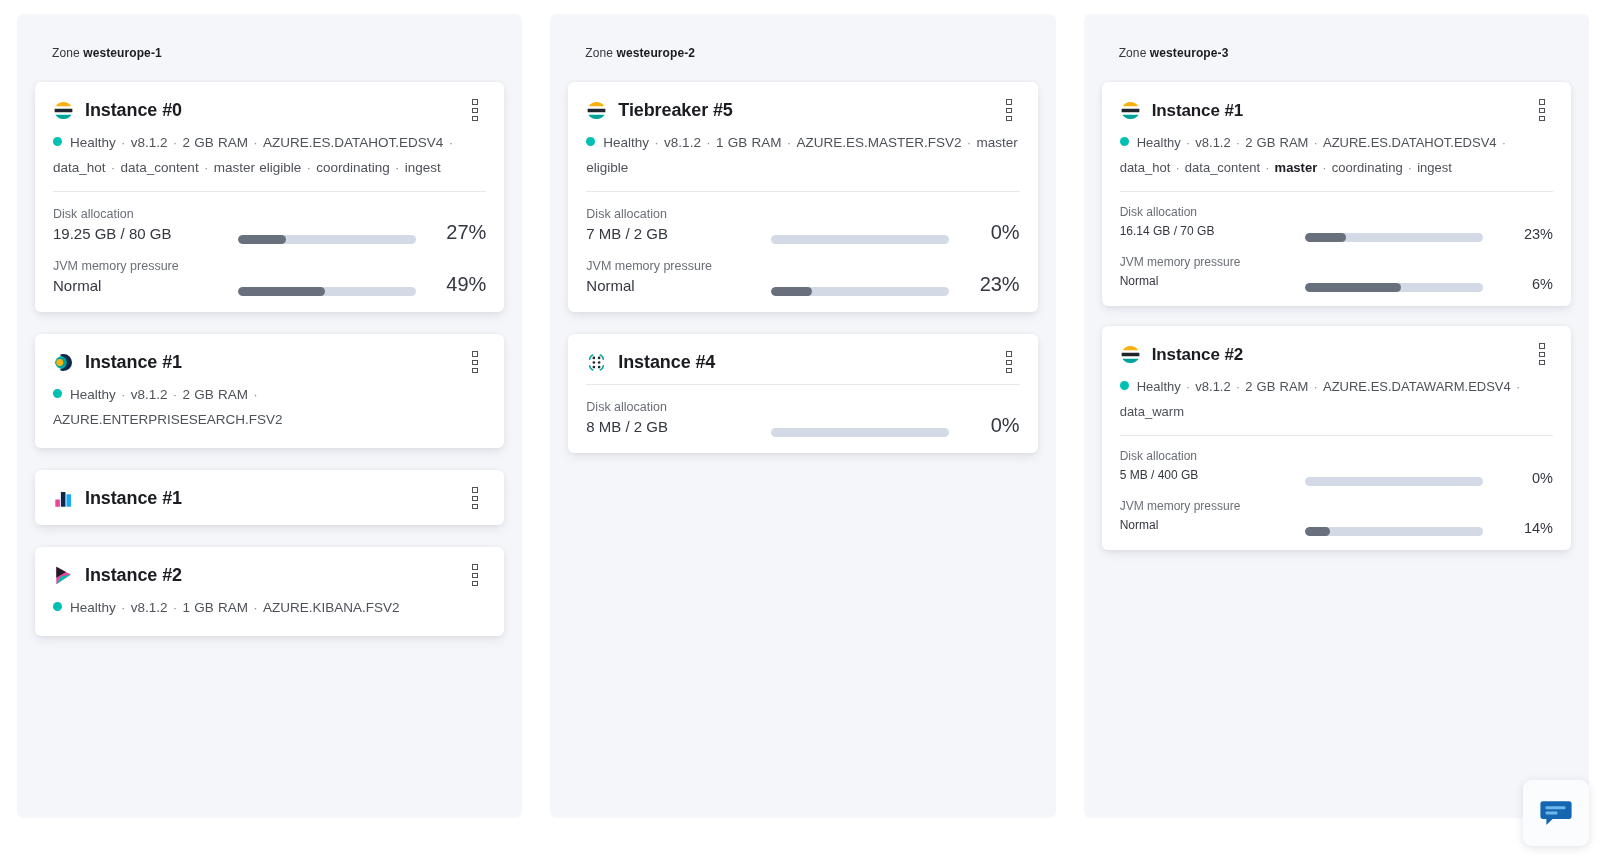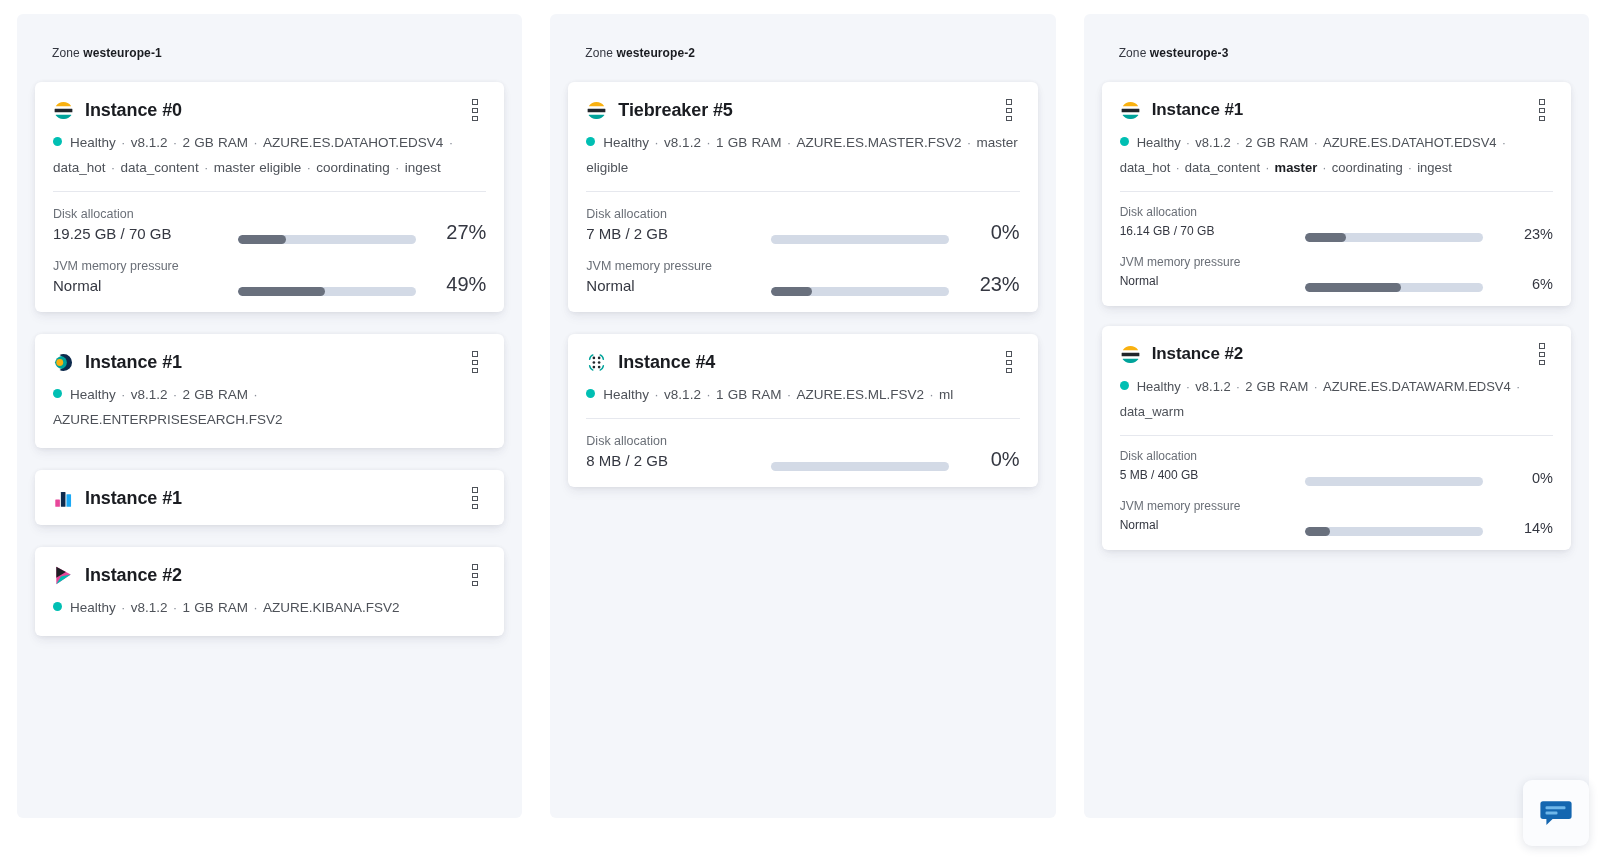--- a/index.html
+++ b/index.html
@@ -52,21 +52,21 @@
                 0 5.7px 12px -1px rgba(66,68,90,.05);
     padding: 17px 18px 16px 18px;
     margin-bottom: 22px;
   }
 
   .card-head {
     display: flex;
     align-items: center;
     justify-content: space-between;
   }
-  .card-head-left { display: flex; align-items: center; gap: 11px; }
+  .card-head-left { display: flex; align-items: flex-end; gap: 11px; }
 
   .inst-title {
     font-size: 18px;
     font-weight: 700;
     color: #1a1c21;
     letter-spacing: -0.1px;
     white-space: nowrap;
   }
 
   
@@ -193,21 +193,21 @@
               <i></i>
               <i></i>
               <i></i>
             </button>
           </div>
           <div class="meta"><span class="dot-status"></span><span>Healthy</span><span class="sep"> · </span><span>v8.1.2</span><span class="sep"> · </span><span>2 GB RAM</span><span class="sep"> · </span><span>AZURE.ES.DATAHOT.EDSV4</span><span class="sep"> · </span><span>data_hot</span><span class="sep"> · </span><span>data_content</span><span class="sep"> · </span><span>master eligible</span><span class="sep"> · </span><span>coordinating</span><span class="sep"> · </span><span>ingest</span></div>
           <hr class="div">
           <div class="stat">
             <div class="stat-labels">
               <div class="stat-cap">Disk allocation</div>
-              <div class="stat-val">19.25 GB / 70 GB</div>
+              <div class="stat-val">19.25 GB / 80 GB</div>
             </div>
             <div class="bar-wrap">
               <div class="bar">
                 <span style="width: 27%;"></span>
               </div>
             </div>
             <div class="pct">27%</div>
           </div>
           <div class="stat">
             <div class="stat-labels">
@@ -337,21 +337,20 @@
                 <circle cx="20" cy="23" r="2" fill="#21252B"></circle>
               </svg>
               <div class="inst-title">Instance #4</div>
             </div>
             <button class="kebab" aria-label="actions">
               <i></i>
               <i></i>
               <i></i>
             </button>
           </div>
-          <div class="meta"><span class="dot-status"></span><span>Healthy</span><span class="sep"> · </span><span>v8.1.2</span><span class="sep"> · </span><span>1 GB RAM</span><span class="sep"> · </span><span>AZURE.ES.ML.FSV2</span><span class="sep"> · </span><span>ml</span></div>
           <hr class="div">
           <div class="stat">
             <div class="stat-labels">
               <div class="stat-cap">Disk allocation</div>
               <div class="stat-val">8 MB / 2 GB</div>
             </div>
             <div class="bar-wrap">
               <div class="bar">
                 <span style="width: 0%;"></span>
               </div>

